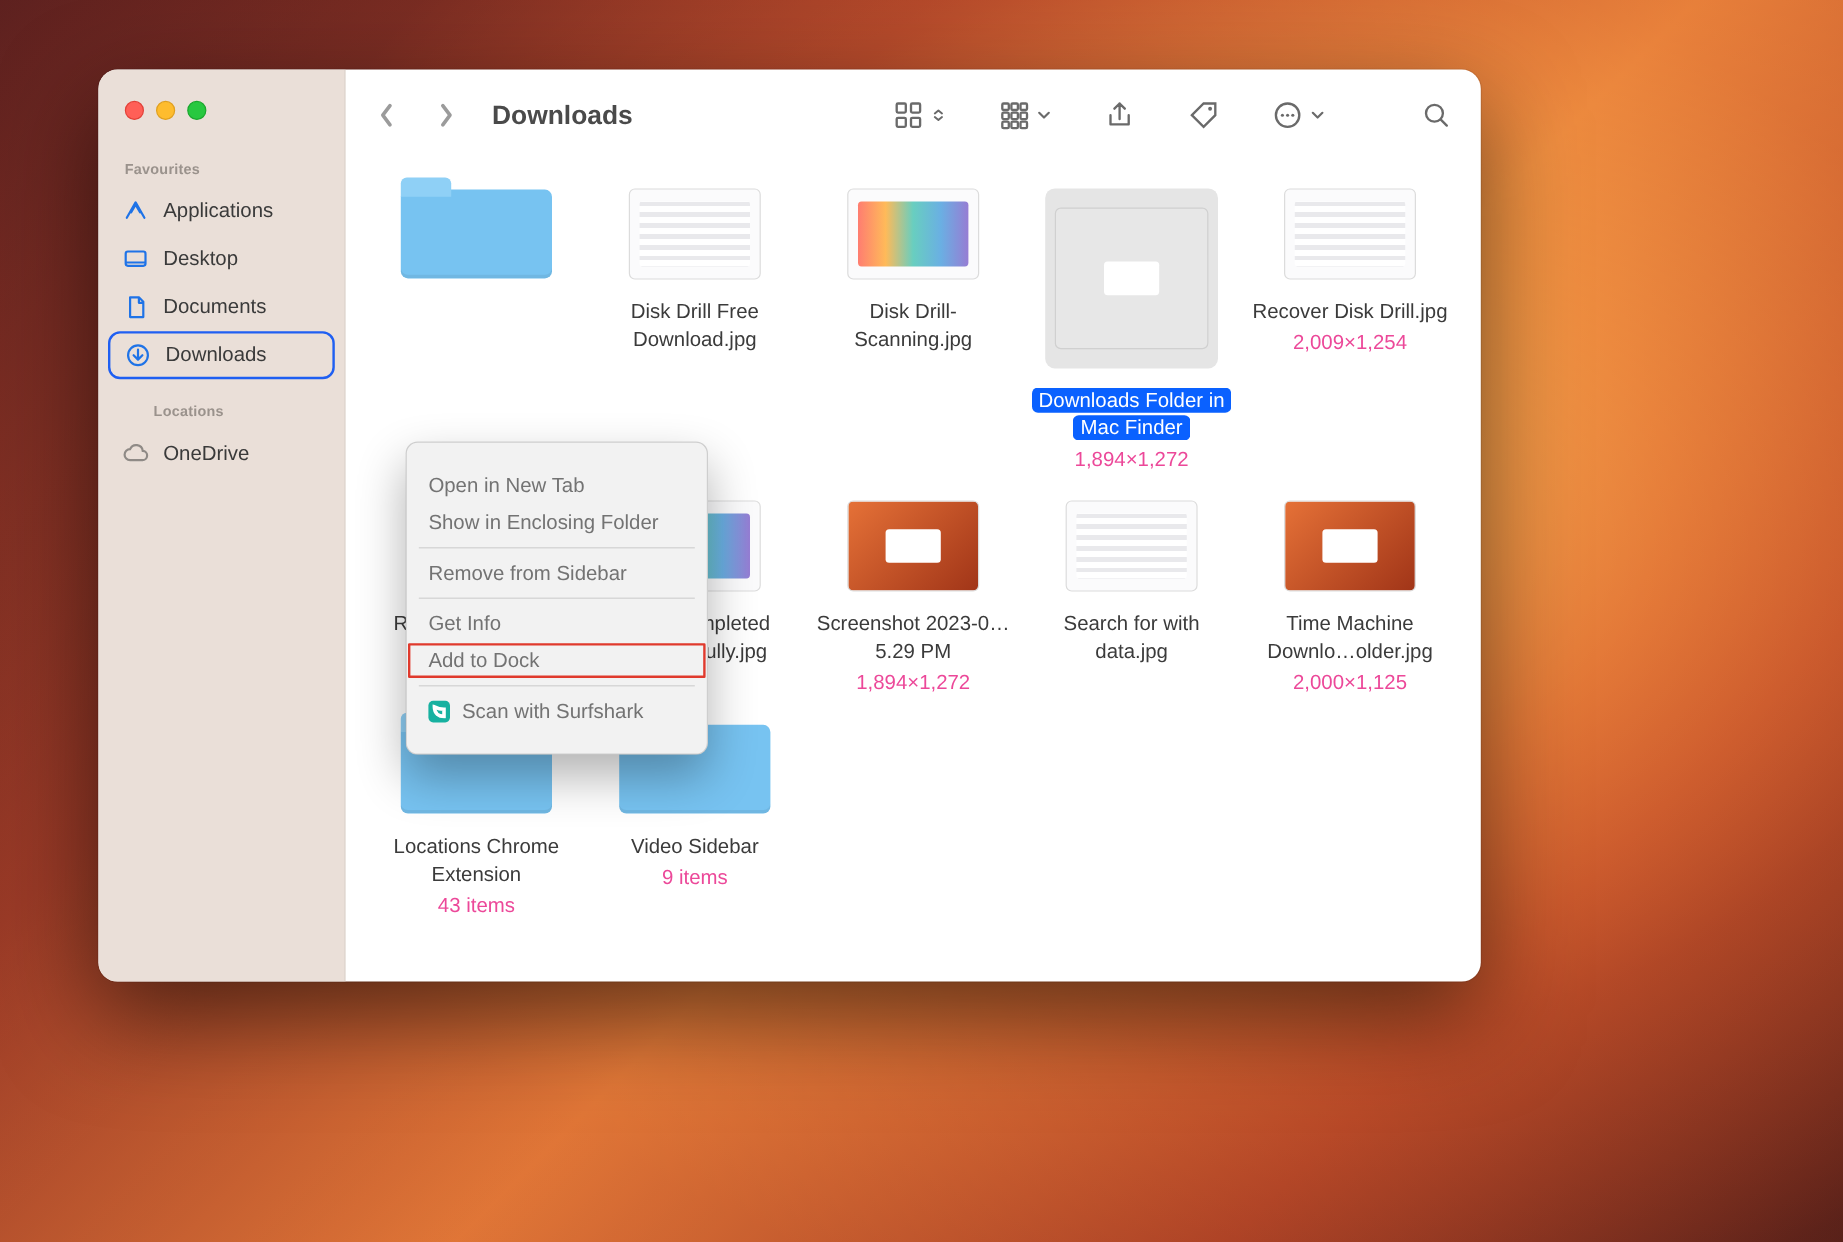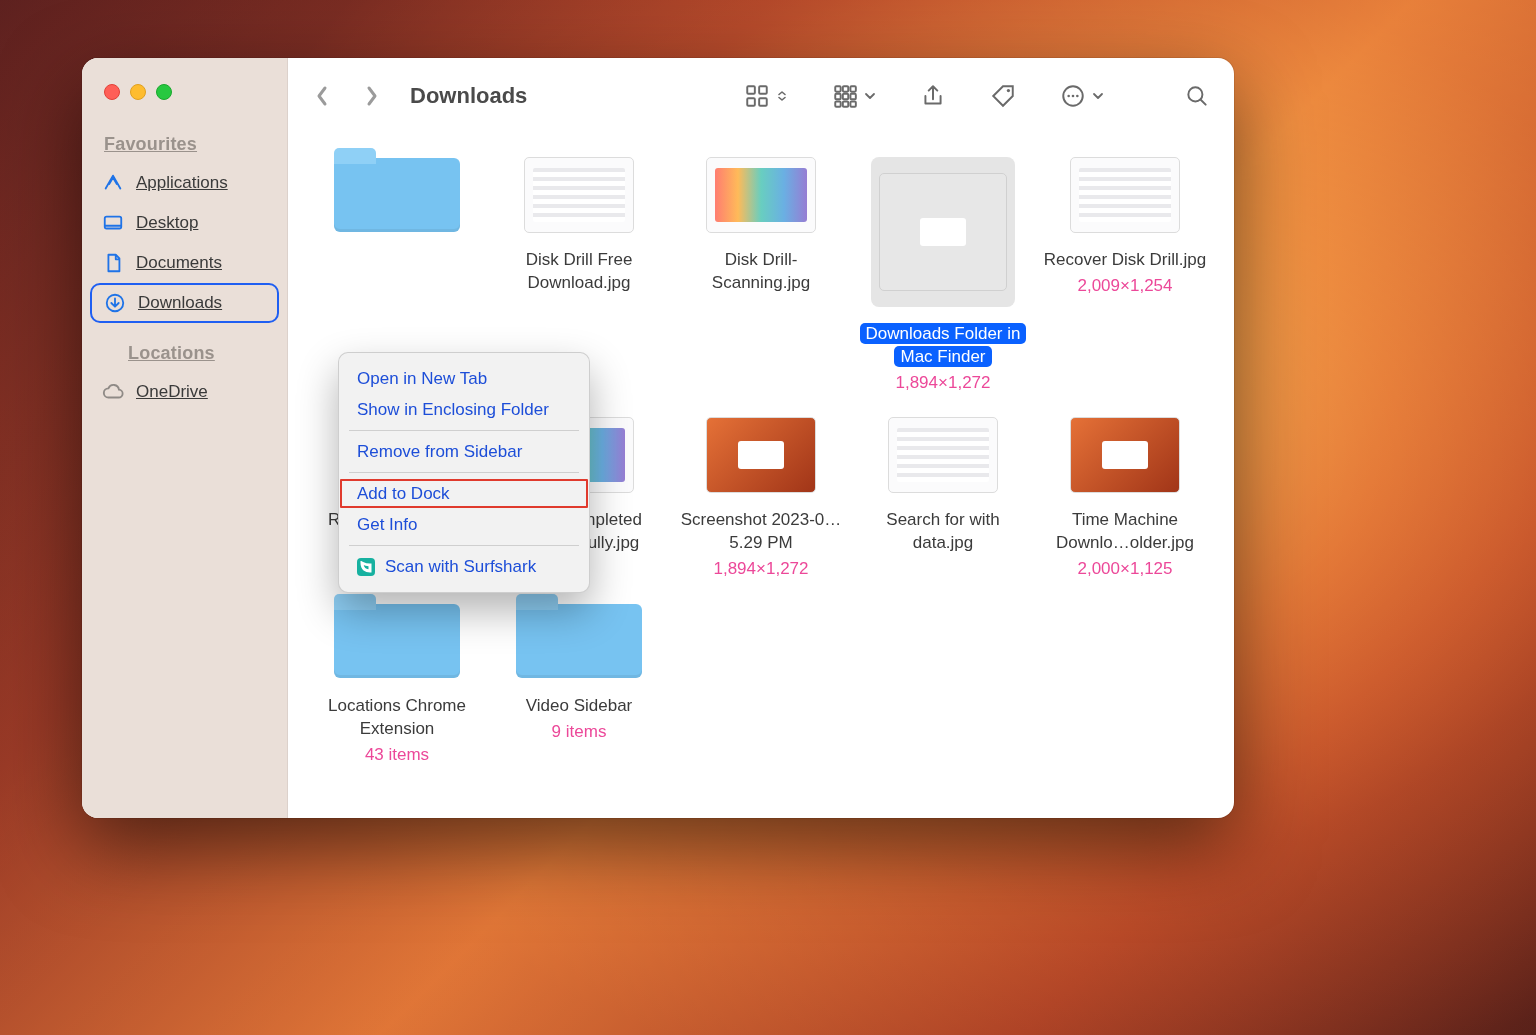--- a/index.html
+++ b/index.html
@@ -28,23 +28,23 @@
     border-right: 1px solid rgba(0,0,0,0.06);
     padding-top: 26px;
     display: flex;
     flex-direction: column;
   }
   .traffic { display: flex; gap: 10px; padding-left: 22px; margin-bottom: 34px; }
   .tl { width: 16px; height: 16px; border-radius: 50%; }
   .tl.r { background:#ff5f57; border:1px solid #e24138; }
   .tl.y { background:#febc2e; border:1px solid #e0a020; }
   .tl.g { background:#27c840; border:1px solid #1ba82e; }
-  .section-label { font-size: 18px; color:#9a928c; font-weight:600; padding: 0 22px 8px; letter-spacing:.2px;text-decoration:underline;}
+  .section-label { font-size: 12px; color:#9a928c; font-weight:600; padding: 0 22px 8px; letter-spacing:.2px;}
   .section-label.loc { margin-top: 20px; margin-left: 24px; }
-  .side-item { display:flex; align-items:center; gap:12px; height:40px; padding: 0 12px; margin: 0 8px; font-size:17px; color:#3a3a3a; border-radius:8px;text-decoration:underline; }
+  .side-item { display:flex; align-items:center; gap:12px; height:40px; padding: 0 12px; margin: 0 8px; font-size:17px; color:#3a3a3a; border-radius:8px; }
   .side-item.selected { border: 2.5px solid #1f5ff2; border-radius: 10px; }
   .side-icon { width:22px; height:22px; display:flex; align-items:center; justify-content:center; color:#1f73e7; flex-shrink:0; }
   .side-icon svg { width:22px; height:22px; }
   .side-item.cloud .side-icon { color:#8f8a86; }
 
   
   .main { flex:1; display:flex; flex-direction:column; }
   .toolbar { height: 75px; display:flex; align-items:center; padding: 0 24px; gap: 24px; }
   .nav { display:flex; gap:30px; color:#bdbdbd; }
   .nav .btn { width:20px; height:28px; display:flex; align-items:center; justify-content:center; }
@@ -69,29 +69,29 @@
   .folder-shape { width:100%; height:74px; background:#77c3f1; border-radius:6px; position:relative; box-shadow: inset 0 -3px 0 rgba(0,0,0,0.06); }
   .folder-shape::before { content:""; position:absolute; top:-10px; left:0; width:42px; height:16px; background:#8fd0f6; border-radius:5px 5px 0 0; }
   .sel .thumb { background:#e7e7e7; border-color:#d0d0d0; padding:4px; width:128px; height:118px; }
   .fname { font-size:17px; color:#3b3b3b; margin-top:16px; line-height:1.35; max-width:170px; }
   .sel .fname span { background:#0a61ff; color:#fff; padding:1px 6px; border-radius:5px; box-decoration-break:clone; -webkit-box-decoration-break:clone; }
   .meta { font-size:17px; color:#ec4899; margin-top:4px; }
 
   
   .ctxmenu {
     position: absolute;
-    left: 256px; top: 294px;
+    left: 256px; top: 310px;
     width: 252px;
     background: #f2f2f2;
     border-radius: 10px;
     border:1px solid rgba(0,0,0,0.15);
     box-shadow: 0 18px 40px rgba(0,0,0,0.30);
-    padding: 10px 0;
+    padding: 20px 0;
     font-size: 17px;
-    color:#1d4ed8;
+    color:#737373;
   }
   .ctxitem { padding: 5.5px 18px; display:flex; align-items:center; gap:10px; }
   .ctxsep { height:1px; background: rgba(0,0,0,0.14); margin: 5px 10px; }
   .ctxitem.highlight { outline: 2.5px solid #e03a2d; outline-offset: -3px; border-radius:2px; }
   .ctxicon { width:18px; height:18px; background:#17b1a0; border-radius:4px; display:flex; align-items:center; justify-content:center; }
   .ctxicon svg { width:12px; height:12px; stroke:#fff; stroke-width:3; fill:none; }
 
 </style>
 </head>
 <body>
@@ -304,22 +304,22 @@
         </div>
     </div>
   </div>
 
   <div class="ctxmenu">
     <div class="ctxitem">Open in New Tab</div>
     <div class="ctxitem">Show in Enclosing Folder</div>
     <div class="ctxsep"></div>
     <div class="ctxitem">Remove from Sidebar</div>
     <div class="ctxsep"></div>
+    <div class="ctxitem">Get Info</div>
     <div class="ctxitem highlight">Add to Dock</div>
-    <div class="ctxitem">Get Info</div>
     <div class="ctxsep"></div>
     <div class="ctxitem">
       <span class="ctxicon">
           <svg viewBox="0 0 12 12">
             <path d="M2 2 C2 8, 6 10, 10 10 L10 4 C10 4, 6 4, 2 2 Z"></path>
           </svg>
         </span>
       <span>Scan with Surfshark</span>
     </div>
   </div>

